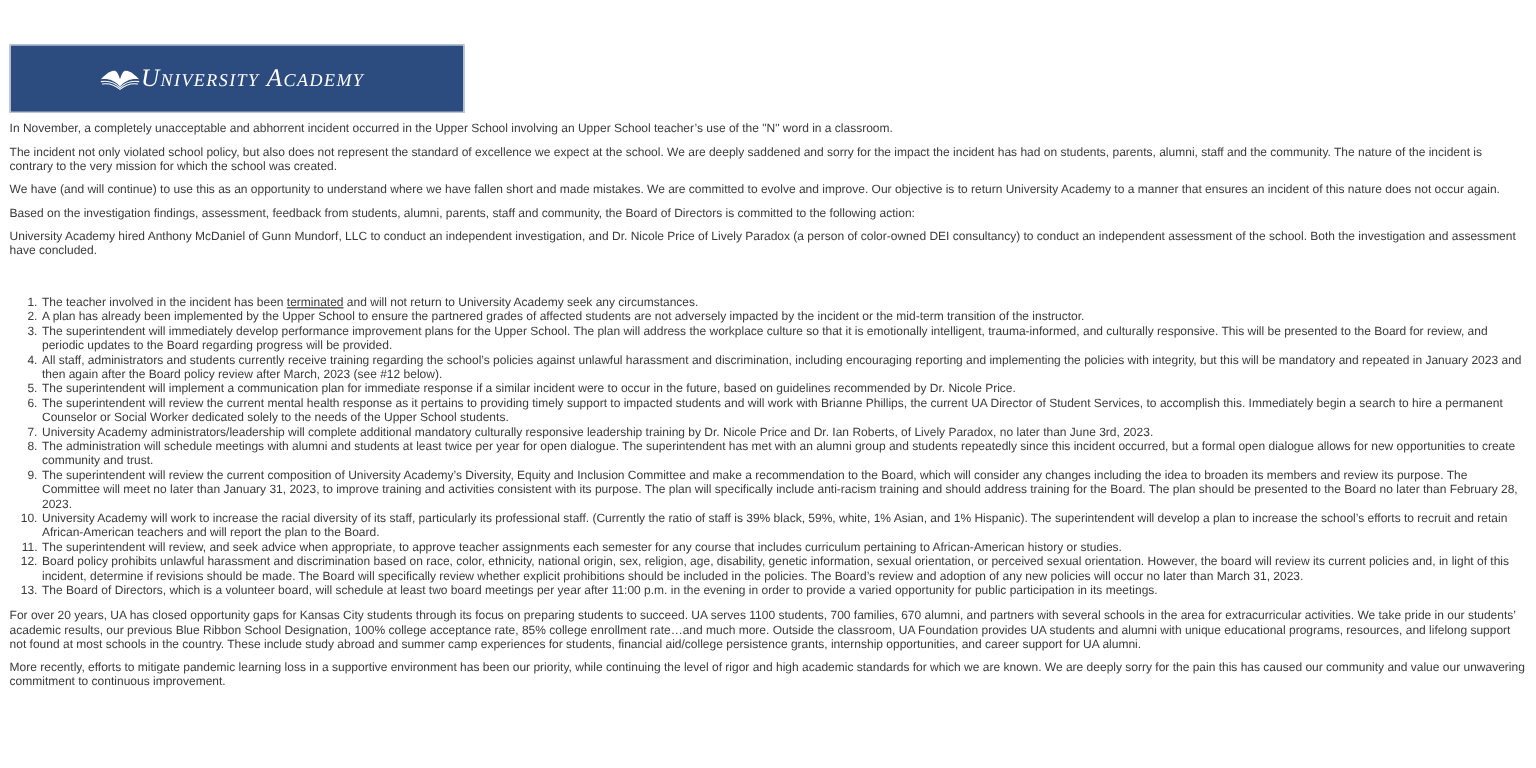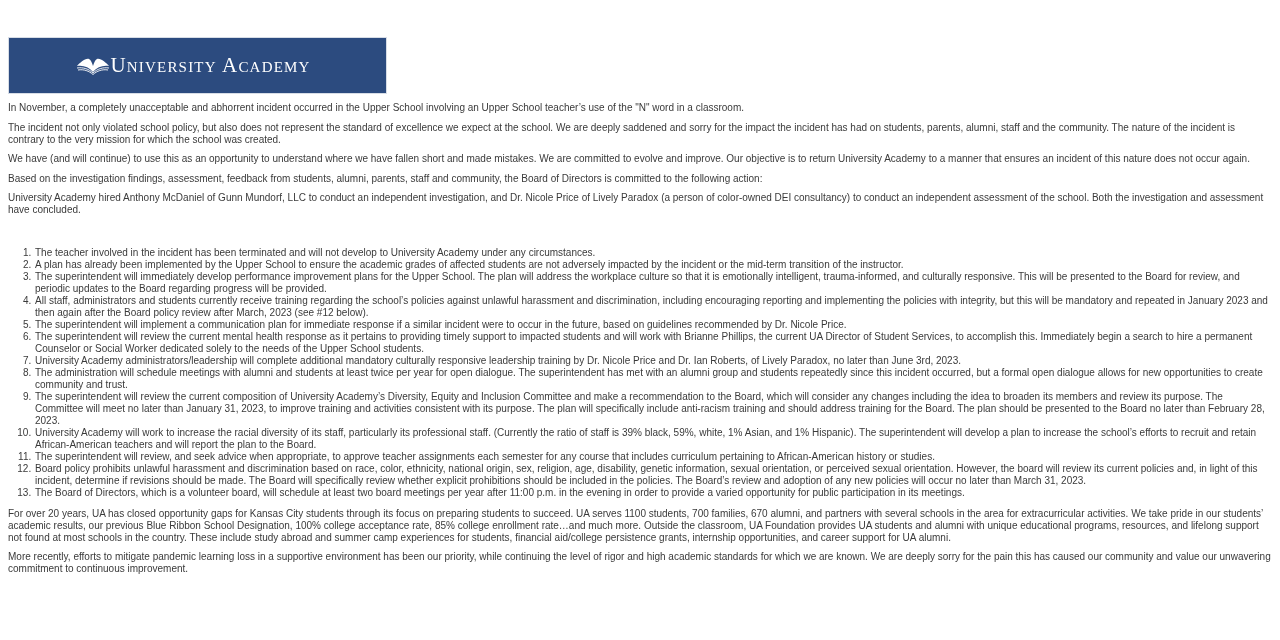--- a/index.html
+++ b/index.html
@@ -10,41 +10,41 @@
       position: relative;
     }
     .logo-banner {
       position: absolute; left: 8px; top: 37px;
       width: 379px; height: 57px;
       background: #2c4b7f;
       border: 1px solid #d7dde6;
       box-sizing: border-box;
       display: flex; align-items: center; justify-content: center;
     }
-    .logo-inner { display: flex; align-items: center; gap: 0; margin-left: -8px; }
+    .logo-inner { display: flex; align-items: center; gap: 0; margin-left: -8px; font-style: italic; }
     .logo-icon { width: 34px; height: 18px; display: block; }
     .logo-text {
       font-family: "Liberation Serif", "DejaVu Serif", serif;
       color: #ffffff;
       font-size: 21px;
       letter-spacing: 1.2px;
       font-variant: small-caps;
       line-height: 1;
     }
     .content {
       position: absolute; left: 8px; top: 102px; width: 1264px;
       font-size: 10px; line-height: 12px;
     }
     .content p { margin: 0 0 7.5px 0; }
     .spacer { height: 23px; }
     ol.actions {
       margin: 0 0 9px 0; padding-left: 26px;
     }
     ol.actions li { margin: 0; padding-left: 1px; }
-    .u { }
+    .u { text-decoration: underline; }
   </style>
 </head>
 <body>
 
 <div class="logo-banner">
   <div class="logo-inner">
     <svg class="logo-icon" viewBox="0 0 34 18">
       <path d="M17 15 C13 10 7 8 1 9 C4 6 9 1 13 2 C15 3 16 6 17 9 Z" fill="#ffffff"></path>
       <path d="M17 15 C21 10 27 8 33 9 C30 6 25 1 21 2 C19 3 18 6 17 9 Z" fill="#ffffff"></path>
       <path d="M1 11 C7 10 13 12 17 16 C21 12 27 10 33 11" fill="none" stroke="#ffffff" stroke-width="0.9"></path>
@@ -57,22 +57,22 @@
 <div class="content">
   <p>In November, a completely unacceptable and abhorrent incident occurred in the Upper School involving an Upper School teacher’s use of the "N" word in a classroom.</p>
   <p>The incident not only violated school policy, but also does not represent the standard of excellence we expect at the school. We are deeply saddened and sorry for the impact the incident has had on students, parents, alumni, staff and the community. The nature of the incident is contrary to the very mission for which the school was created.</p>
   <p>We have (and will continue) to use this as an opportunity to understand where we have fallen short and made mistakes. We are committed to evolve and improve. Our objective is to return University Academy to a manner that ensures an incident of this nature does not occur again.</p>
   <p>Based on the investigation findings, assessment, feedback from students, alumni, parents, staff and community, the Board of Directors is committed to the following action:</p>
   <p>University Academy hired Anthony McDaniel of Gunn Mundorf, LLC to conduct an independent investigation, and Dr. Nicole Price of Lively Paradox (a person of color-owned DEI consultancy) to conduct an independent assessment of the school. Both the investigation and assessment have concluded.</p>
 
   <div class="spacer"></div>
 
   <ol class="actions">
-    <li><span>The teacher involved in the incident has been </span><span class="u">terminated</span><span> and will not develop to University Academy under any circumstances.</span></li>
-    <li>A plan has already been implemented by the Upper School to ensure the academic grades of affected students are not adversely impacted by the incident or the mid-term transition of the instructor.</li>
+    <li><span>The teacher involved in the incident has been </span><span class="u">terminated</span><span> and will not return to University Academy seek any circumstances.</span></li>
+    <li>A plan has already been implemented by the Upper School to ensure the partnered grades of affected students are not adversely impacted by the incident or the mid-term transition of the instructor.</li>
     <li>The superintendent will immediately develop performance improvement plans for the Upper School. The plan will address the workplace culture so that it is emotionally intelligent, trauma-informed, and culturally responsive. This will be presented to the Board for review, and periodic updates to the Board regarding progress will be provided.</li>
     <li>All staff, administrators and students currently receive training regarding the school’s policies against unlawful harassment and discrimination, including encouraging reporting and implementing the policies with integrity, but this will be mandatory and repeated in January 2023 and then again after the Board policy review after March, 2023 (see #12 below).</li>
     <li>The superintendent will implement a communication plan for immediate response if a similar incident were to occur in the future, based on guidelines recommended by Dr. Nicole Price.</li>
     <li>The superintendent will review the current mental health response as it pertains to providing timely support to impacted students and will work with Brianne Phillips, the current UA Director of Student Services, to accomplish this. Immediately begin a search to hire a permanent Counselor or Social Worker dedicated solely to the needs of the Upper School students.</li>
     <li>University Academy administrators/leadership will complete additional mandatory culturally responsive leadership training by Dr. Nicole Price and Dr. Ian Roberts, of Lively Paradox, no later than June 3rd, 2023.</li>
     <li>The administration will schedule meetings with alumni and students at least twice per year for open dialogue. The superintendent has met with an alumni group and students repeatedly since this incident occurred, but a formal open dialogue allows for new opportunities to create community and trust.</li>
     <li>The superintendent will review the current composition of University Academy’s Diversity, Equity and Inclusion Committee and make a recommendation to the Board, which will consider any changes including the idea to broaden its members and review its purpose. The Committee will meet no later than January 31, 2023, to improve training and activities consistent with its purpose.  The plan will specifically include anti-racism training and should address training for the Board.  The plan should be presented to the Board no later than February 28, 2023.</li>
     <li>University Academy will work to increase the racial diversity of its staff, particularly its professional staff.  (Currently the ratio of staff is 39% black, 59%, white, 1% Asian, and 1% Hispanic). The superintendent will develop a plan to increase the school’s efforts to recruit and retain African-American teachers and will report the plan to the Board.</li>
     <li>The superintendent will review, and seek advice when appropriate, to approve teacher assignments each semester for any course that includes curriculum pertaining to African-American history or studies.</li>
     <li>Board policy prohibits unlawful harassment and discrimination based on race, color, ethnicity, national origin, sex, religion, age, disability, genetic information, sexual orientation, or perceived sexual orientation. However, the board will review its current policies and, in light of this incident, determine if revisions should be made. The Board will specifically review whether explicit prohibitions should be included in the policies. The Board’s review and adoption of any new policies will occur no later than March 31, 2023.</li>

